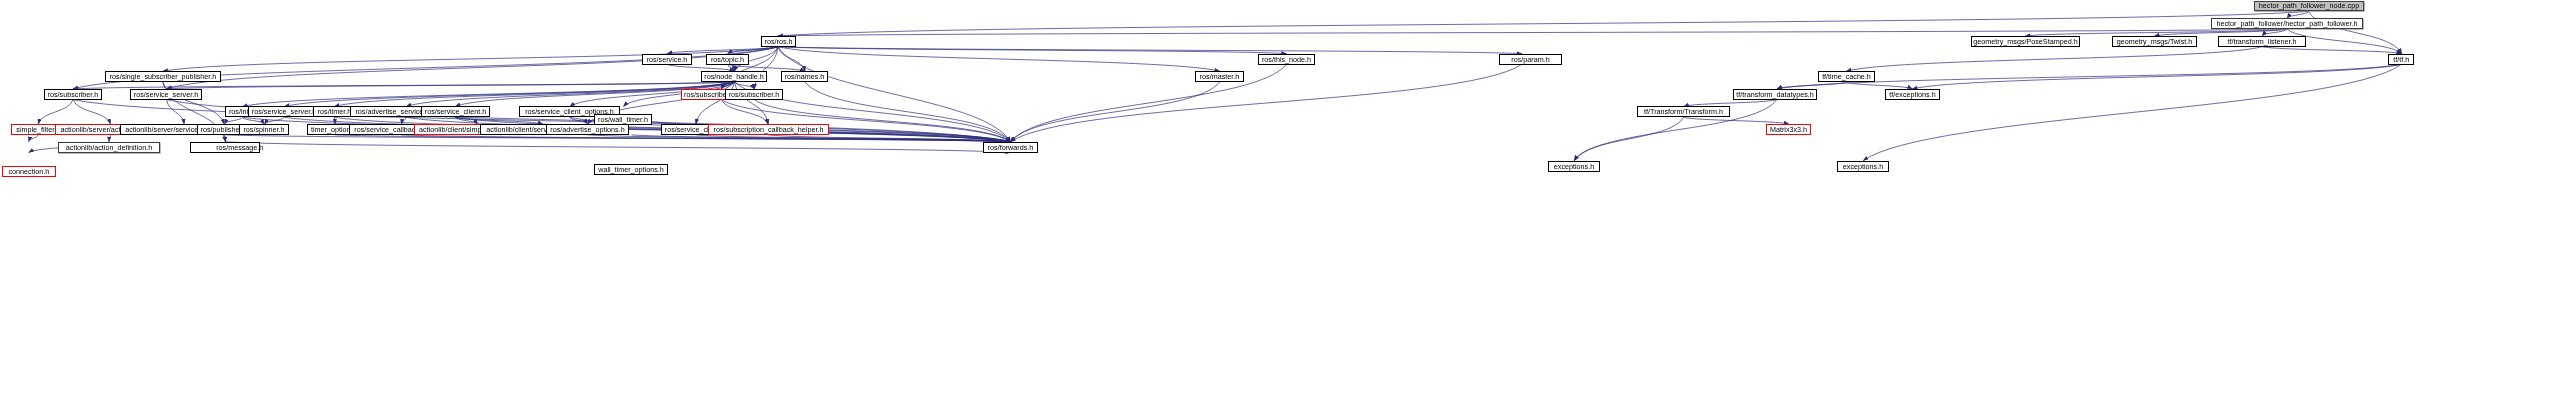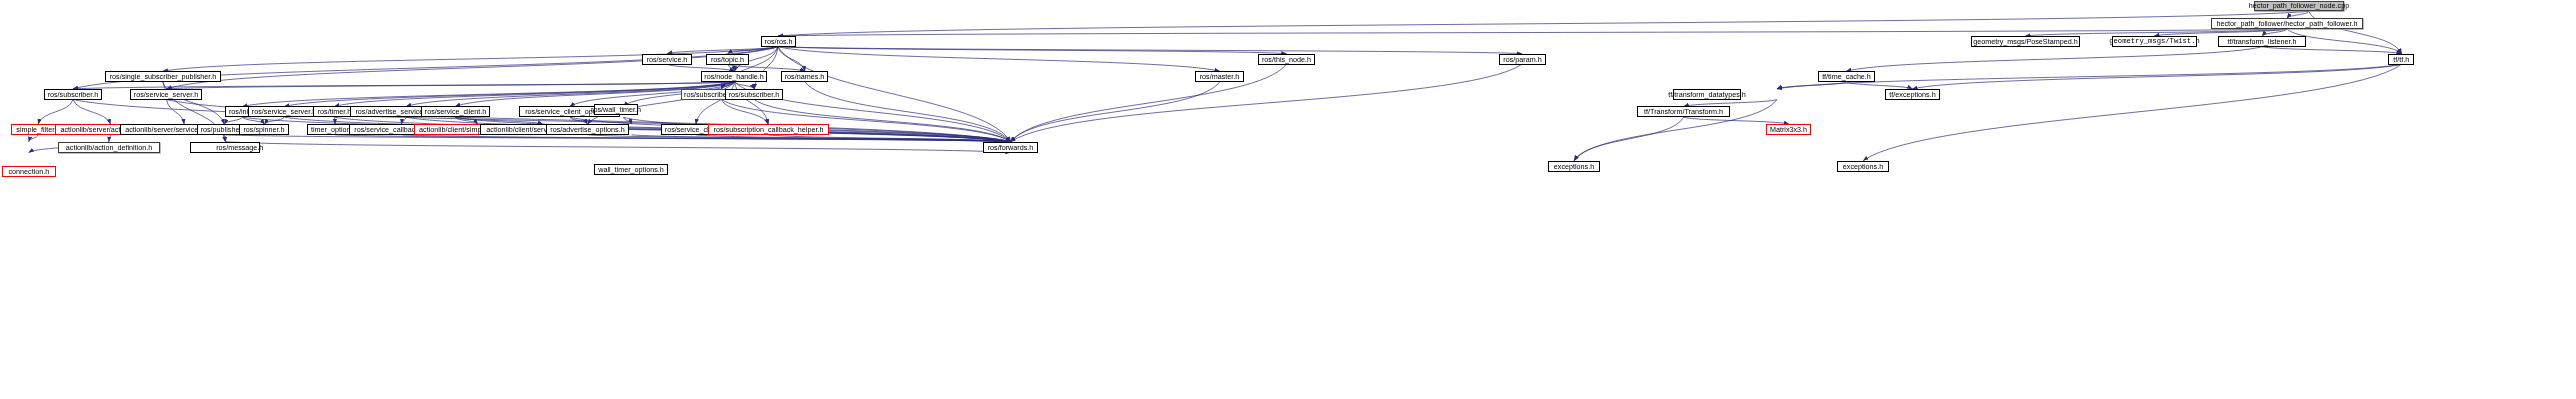--- a/index.html
+++ b/index.html
@@ -114,51 +114,51 @@
         <path d="M358,225 C507.64,234.35 1455.3600000000001,232.65 1605,242" marker-end="url(#ah)"></path>
         <path d="M173,225 C157.7,234.35 60.8,232.65 45.5,242" marker-end="url(#ah)"></path>
         <path d="M1166.5,130 C1159.12,166.85 1112.38,160.15 1105,197" marker-end="url(#ah)"></path>
         <path d="M1166.5,130 C1172.92,166.85 1213.58,160.15 1220,197" marker-end="url(#ah)"></path>
         <path d="M1235.5,74 C1224.76,110.85 1156.74,104.15 1146,141" marker-end="url(#ah)"></path>
         <path d="M1235.5,74 C1231,110.85 1202.5,104.15 1198,141" marker-end="url(#ah)"></path>
         <path d="M1235.5,74 C1118.98,110.85 381.02,104.15 264.5,141" marker-end="url(#ah)"></path>
       </g>
   </svg>
   <div id="node-layer">
-      <div class="node root" style="left: 2254px; top: 0.6px; width: 90px;">
+      <div class="node root" style="left: 2254px; top: 0.6px; width: 110px;">
         <span>hector_path_follower_node.cpp</span>
       </div>
       <div class="node thick" style="left: 2211px; top: 18px; width: 152px;">
         <span>hector_path_follower/hector_path_follower.h</span>
       </div>
       <div class="node" style="left: 1971px; top: 36px; width: 109px;">
         <span>geometry_msgs/PoseStamped.h</span>
       </div>
-      <div class="node" style="left: 2112px; top: 36px; width: 85px; font-family: Liberation Mono, monospace;">
+      <div class="node" style="left: 2112px; top: 36px; width: 85px;">
         <span>geometry_msgs/Twist.h</span>
       </div>
       <div class="node" style="left: 2218px; top: 36px; width: 88px;">
         <span>tf/transform_listener.h</span>
       </div>
       <div class="node" style="left: 761px; top: 36px; width: 35px;">
         <span>ros/ros.h</span>
       </div>
       <div class="node" style="left: 2388px; top: 54px; width: 26.4px;">
         <span>tf/tf.h</span>
       </div>
       <div class="node" style="left: 642px; top: 54px; width: 50px;">
         <span>ros/service.h</span>
       </div>
       <div class="node" style="left: 706px; top: 54px; width: 43px;">
         <span>ros/topic.h</span>
       </div>
       <div class="node" style="left: 1258px; top: 54px; width: 57px;">
         <span>ros/this_node.h</span>
       </div>
-      <div class="node" style="left: 1499px; top: 54px; width: 47px;">
+      <div class="node" style="left: 1499px; top: 54px; width: 63px;">
         <span>ros/param.h</span>
       </div>
       <div class="node" style="left: 701px; top: 71px; width: 66px;">
         <span>ros/node_handle.h</span>
       </div>
       <div class="node" style="left: 781px; top: 71px; width: 47px;">
         <span>ros/names.h</span>
       </div>
       <div class="node" style="left: 1195px; top: 71px; width: 49px;">
         <span>ros/master.h</span>
@@ -174,21 +174,21 @@
       </div>
       <div class="node" style="left: 105px; top: 71px; width: 116px;">
         <span>ros/single_subscriber_publisher.h</span>
       </div>
       <div class="node red" style="left: 681px; top: 89px; width: 82px;">
         <span>ros/subscribe_options.h</span>
       </div>
       <div class="node" style="left: 725px; top: 89px; width: 58px;">
         <span>ros/subscriber.h</span>
       </div>
-      <div class="node" style="left: 1673px; top: 89px; width: 68px;">
+      <div class="node" style="left: 1733px; top: 89px; width: 84px;">
         <span>tf/transform_datatypes.h</span>
       </div>
       <div class="node" style="left: 1885px; top: 89px; width: 55px;">
         <span>tf/exceptions.h</span>
       </div>
       <div class="node" style="left: 225px; top: 106px; width: 35px;">
         <span>ros/init.h</span>
       </div>
       <div class="node" style="left: 248px; top: 106px; width: 72px;">
         <span>ros/service_server.h</span>
@@ -198,21 +198,21 @@
       </div>
       <div class="node" style="left: 350px; top: 106px; width: 112px;">
         <span>ros/advertise_service_options.h</span>
       </div>
       <div class="node" style="left: 421px; top: 106px; width: 69px;">
         <span>ros/service_client.h</span>
       </div>
       <div class="node" style="left: 519px; top: 106px; width: 101px;">
         <span>ros/service_client_options.h</span>
       </div>
-      <div class="node" style="left: 594px; top: 104px; width: 44px;">
+      <div class="node" style="left: 594px; top: 114px; width: 58px;">
         <span>ros/wall_timer.h</span>
       </div>
       <div class="node red" style="left: 11.3px; top: 124px; width: 54px;">
         <span>simple_filter.h</span>
       </div>
       <div class="node red" style="left: 55px; top: 124px; width: 110px;">
         <span>actionlib/server/action_server.h</span>
       </div>
       <div class="node" style="left: 120px; top: 124px; width: 129px;">
         <span>actionlib/server/service_server_imp.h</span>

